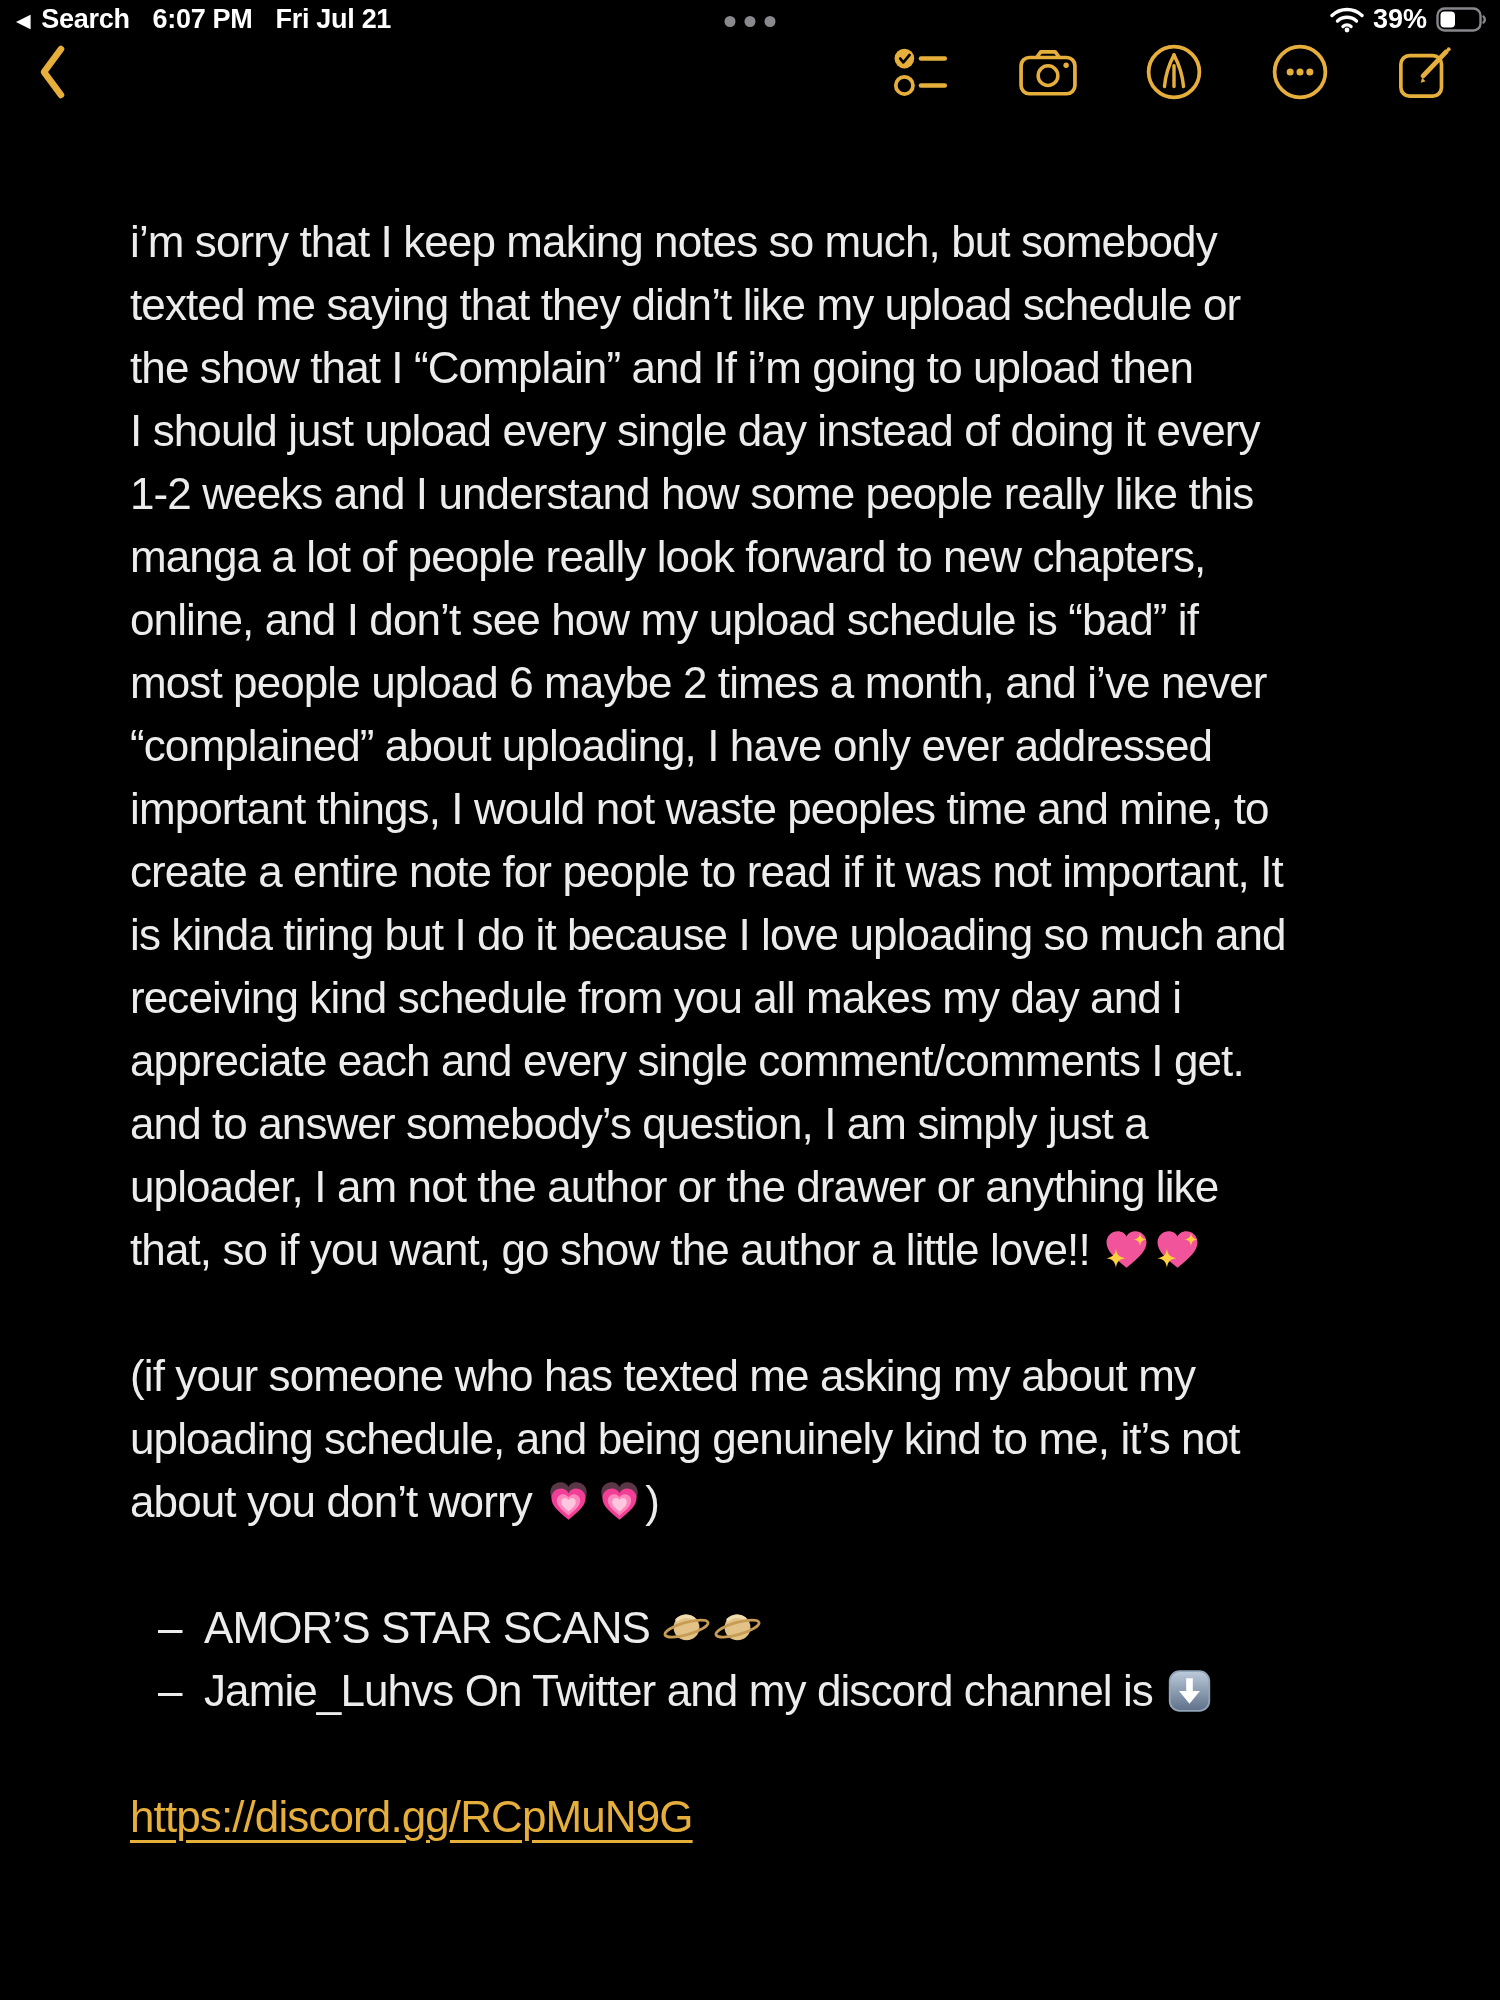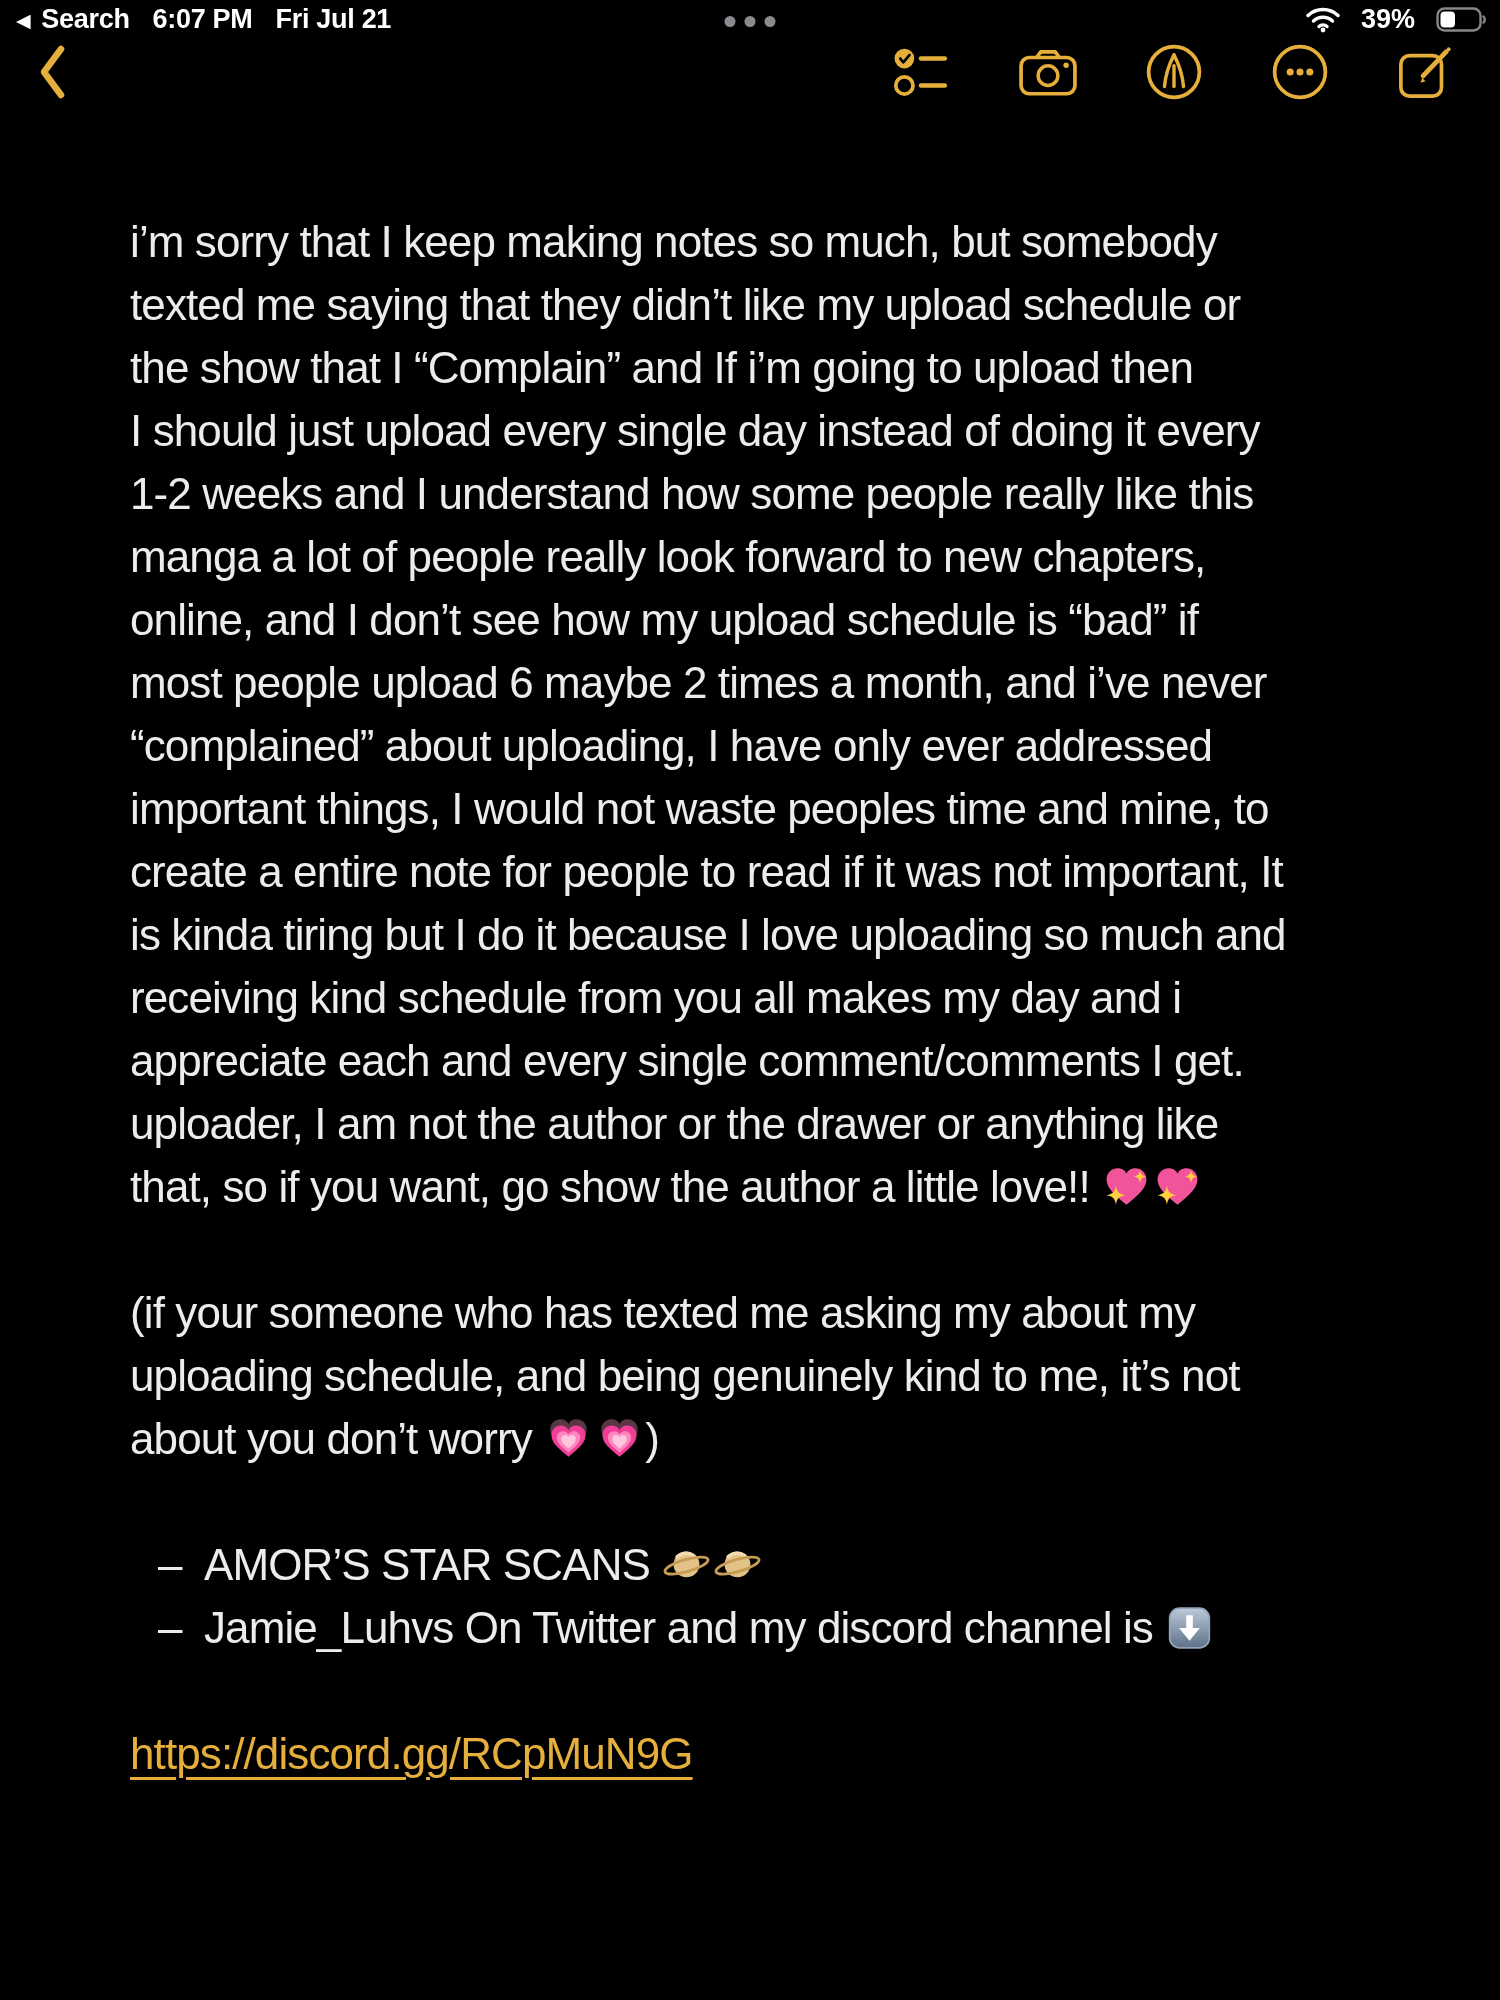--- a/index.html
+++ b/index.html
@@ -12,21 +12,21 @@
     background:var(--bg);color:var(--text);
     font-family:"Liberation Sans","DejaVu Sans",sans-serif;
   }
   
   .statusbar{position:absolute;top:0;left:0;width:1500px;height:38px;}
   .sb-left{position:absolute;left:16px;top:4px;display:flex;align-items:center;gap:23px;
     font-size:27px;font-weight:700;color:var(--status);letter-spacing:-0.3px;}
   .back-ind{font-size:19px;margin-right:-12px;transform:translateY(1px);}
   .mt-dots{position:absolute;left:50%;top:16px;transform:translateX(-50%);display:flex;gap:9px;}
   .mt-dots .dot{width:11px;height:11px;border-radius:50%;background:var(--dots);}
-  .sb-right{position:absolute;right:12px;top:4px;display:flex;align-items:center;gap:21px;
+  .sb-right{position:absolute;right:12px;top:4px;display:flex;align-items:center;gap:9px;
     font-size:27px;font-weight:700;color:var(--status);}
   .wifi{width:34px;height:26px;}
   .batt{width:52px;height:27px;}
   
   .tool{position:absolute;top:42px;width:58px;height:60px;display:flex;align-items:center;justify-content:center;}
   .tool svg{width:100%;height:100%;}
   #t-back{left:34px;width:36px;}
   #t-check{left:893px;}
   #t-cam{left:1019px;}
   #t-mark{left:1145px;}
@@ -132,20 +132,21 @@
       <div class="note-line">1-2 weeks and I understand how some people really like this</div>
       <div class="note-line">manga a lot of people really look forward to new chapters,</div>
       <div class="note-line">online, and I don’t see how my upload schedule is “bad” if</div>
       <div class="note-line">most people upload 6 maybe 2 times a month, and i’ve never</div>
       <div class="note-line">“complained” about uploading, I have only ever addressed</div>
       <div class="note-line">important things, I would not waste peoples time and mine, to</div>
       <div class="note-line">create a entire note for people to read if it was not important, It</div>
       <div class="note-line">is kinda tiring but I do it because I love uploading so much and</div>
       <div class="note-line">receiving kind schedule from you all makes my day and i</div>
       <div class="note-line">appreciate each and every single comment/comments I get.</div>
+      <div class="note-line">and to answer somebody’s question, I am simply just a</div>
       <div class="note-line">uploader, I am not the author or the drawer or anything like</div>
       <div class="note-line">that, so if you want, go show the author a little love!! <span class="emoji"><svg viewBox="0 0 40 36">
             <path d="M20 33 C9 24.5 3 18.5 3 11.5 C3 6 7.4 2 12.6 2 C15.9 2 19 3.9 20 6.6 C21 3.9 24.1 2 27.4 2 C32.6 2 37 6 37 11.5 C37 18.5 31 24.5 20 33 Z" fill="#F2549B"></path>
             <path d="M11 17 C11.9 22.3 13.7 24.1 19 25 C13.7 25.9 11.9 27.7 11 33 C10.1 27.7 8.3 25.9 3 25 C8.3 24.1 10.1 22.3 11 17 Z" fill="#FFCF3F"></path>
             <path d="M31.5 3.5 C32.1 7.2 33.3 8.4 37 9 C33.3 9.6 32.1 10.8 31.5 14.5 C30.9 10.8 29.7 9.6 26 9 C29.7 8.4 30.9 7.2 31.5 3.5 Z" fill="#FFCF3F"></path>
           </svg></span><span class="emoji"><svg viewBox="0 0 40 36">
             <path d="M20 33 C9 24.5 3 18.5 3 11.5 C3 6 7.4 2 12.6 2 C15.9 2 19 3.9 20 6.6 C21 3.9 24.1 2 27.4 2 C32.6 2 37 6 37 11.5 C37 18.5 31 24.5 20 33 Z" fill="#F2549B"></path>
             <path d="M11 17 C11.9 22.3 13.7 24.1 19 25 C13.7 25.9 11.9 27.7 11 33 C10.1 27.7 8.3 25.9 3 25 C8.3 24.1 10.1 22.3 11 17 Z" fill="#FFCF3F"></path>
             <path d="M31.5 3.5 C32.1 7.2 33.3 8.4 37 9 C33.3 9.6 32.1 10.8 31.5 14.5 C30.9 10.8 29.7 9.6 26 9 C29.7 8.4 30.9 7.2 31.5 3.5 Z" fill="#FFCF3F"></path>
           </svg></span></div>

